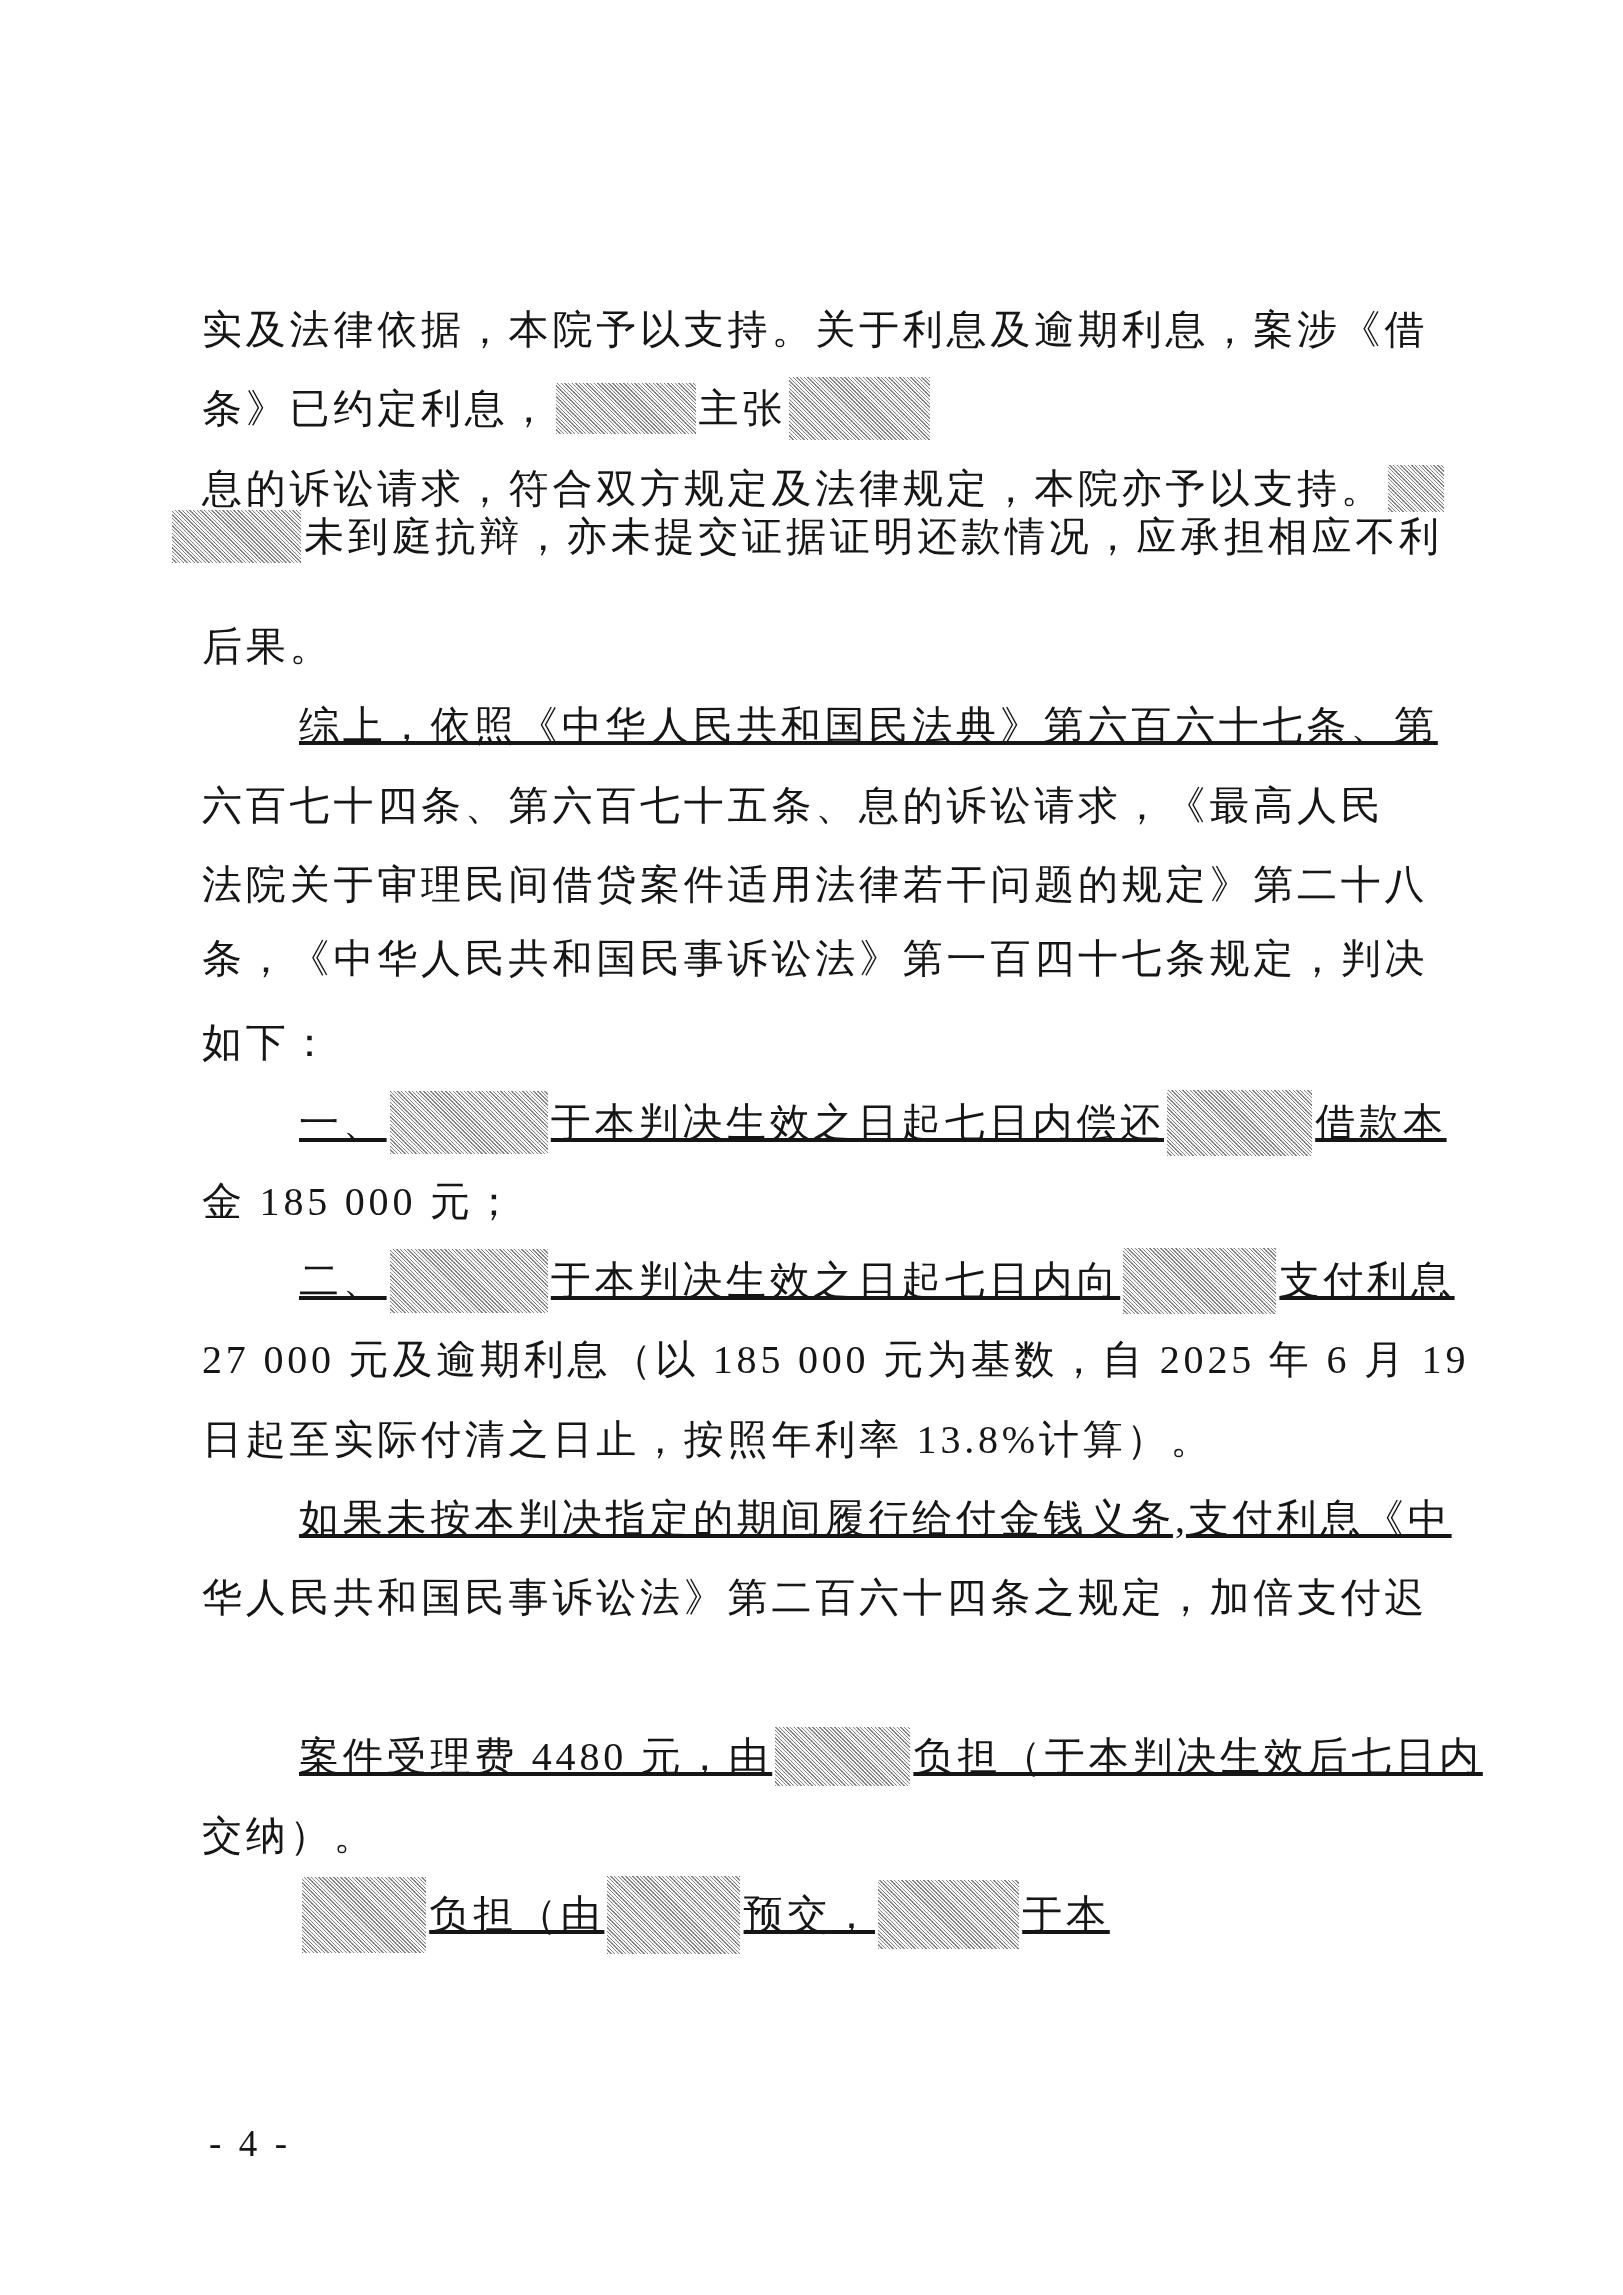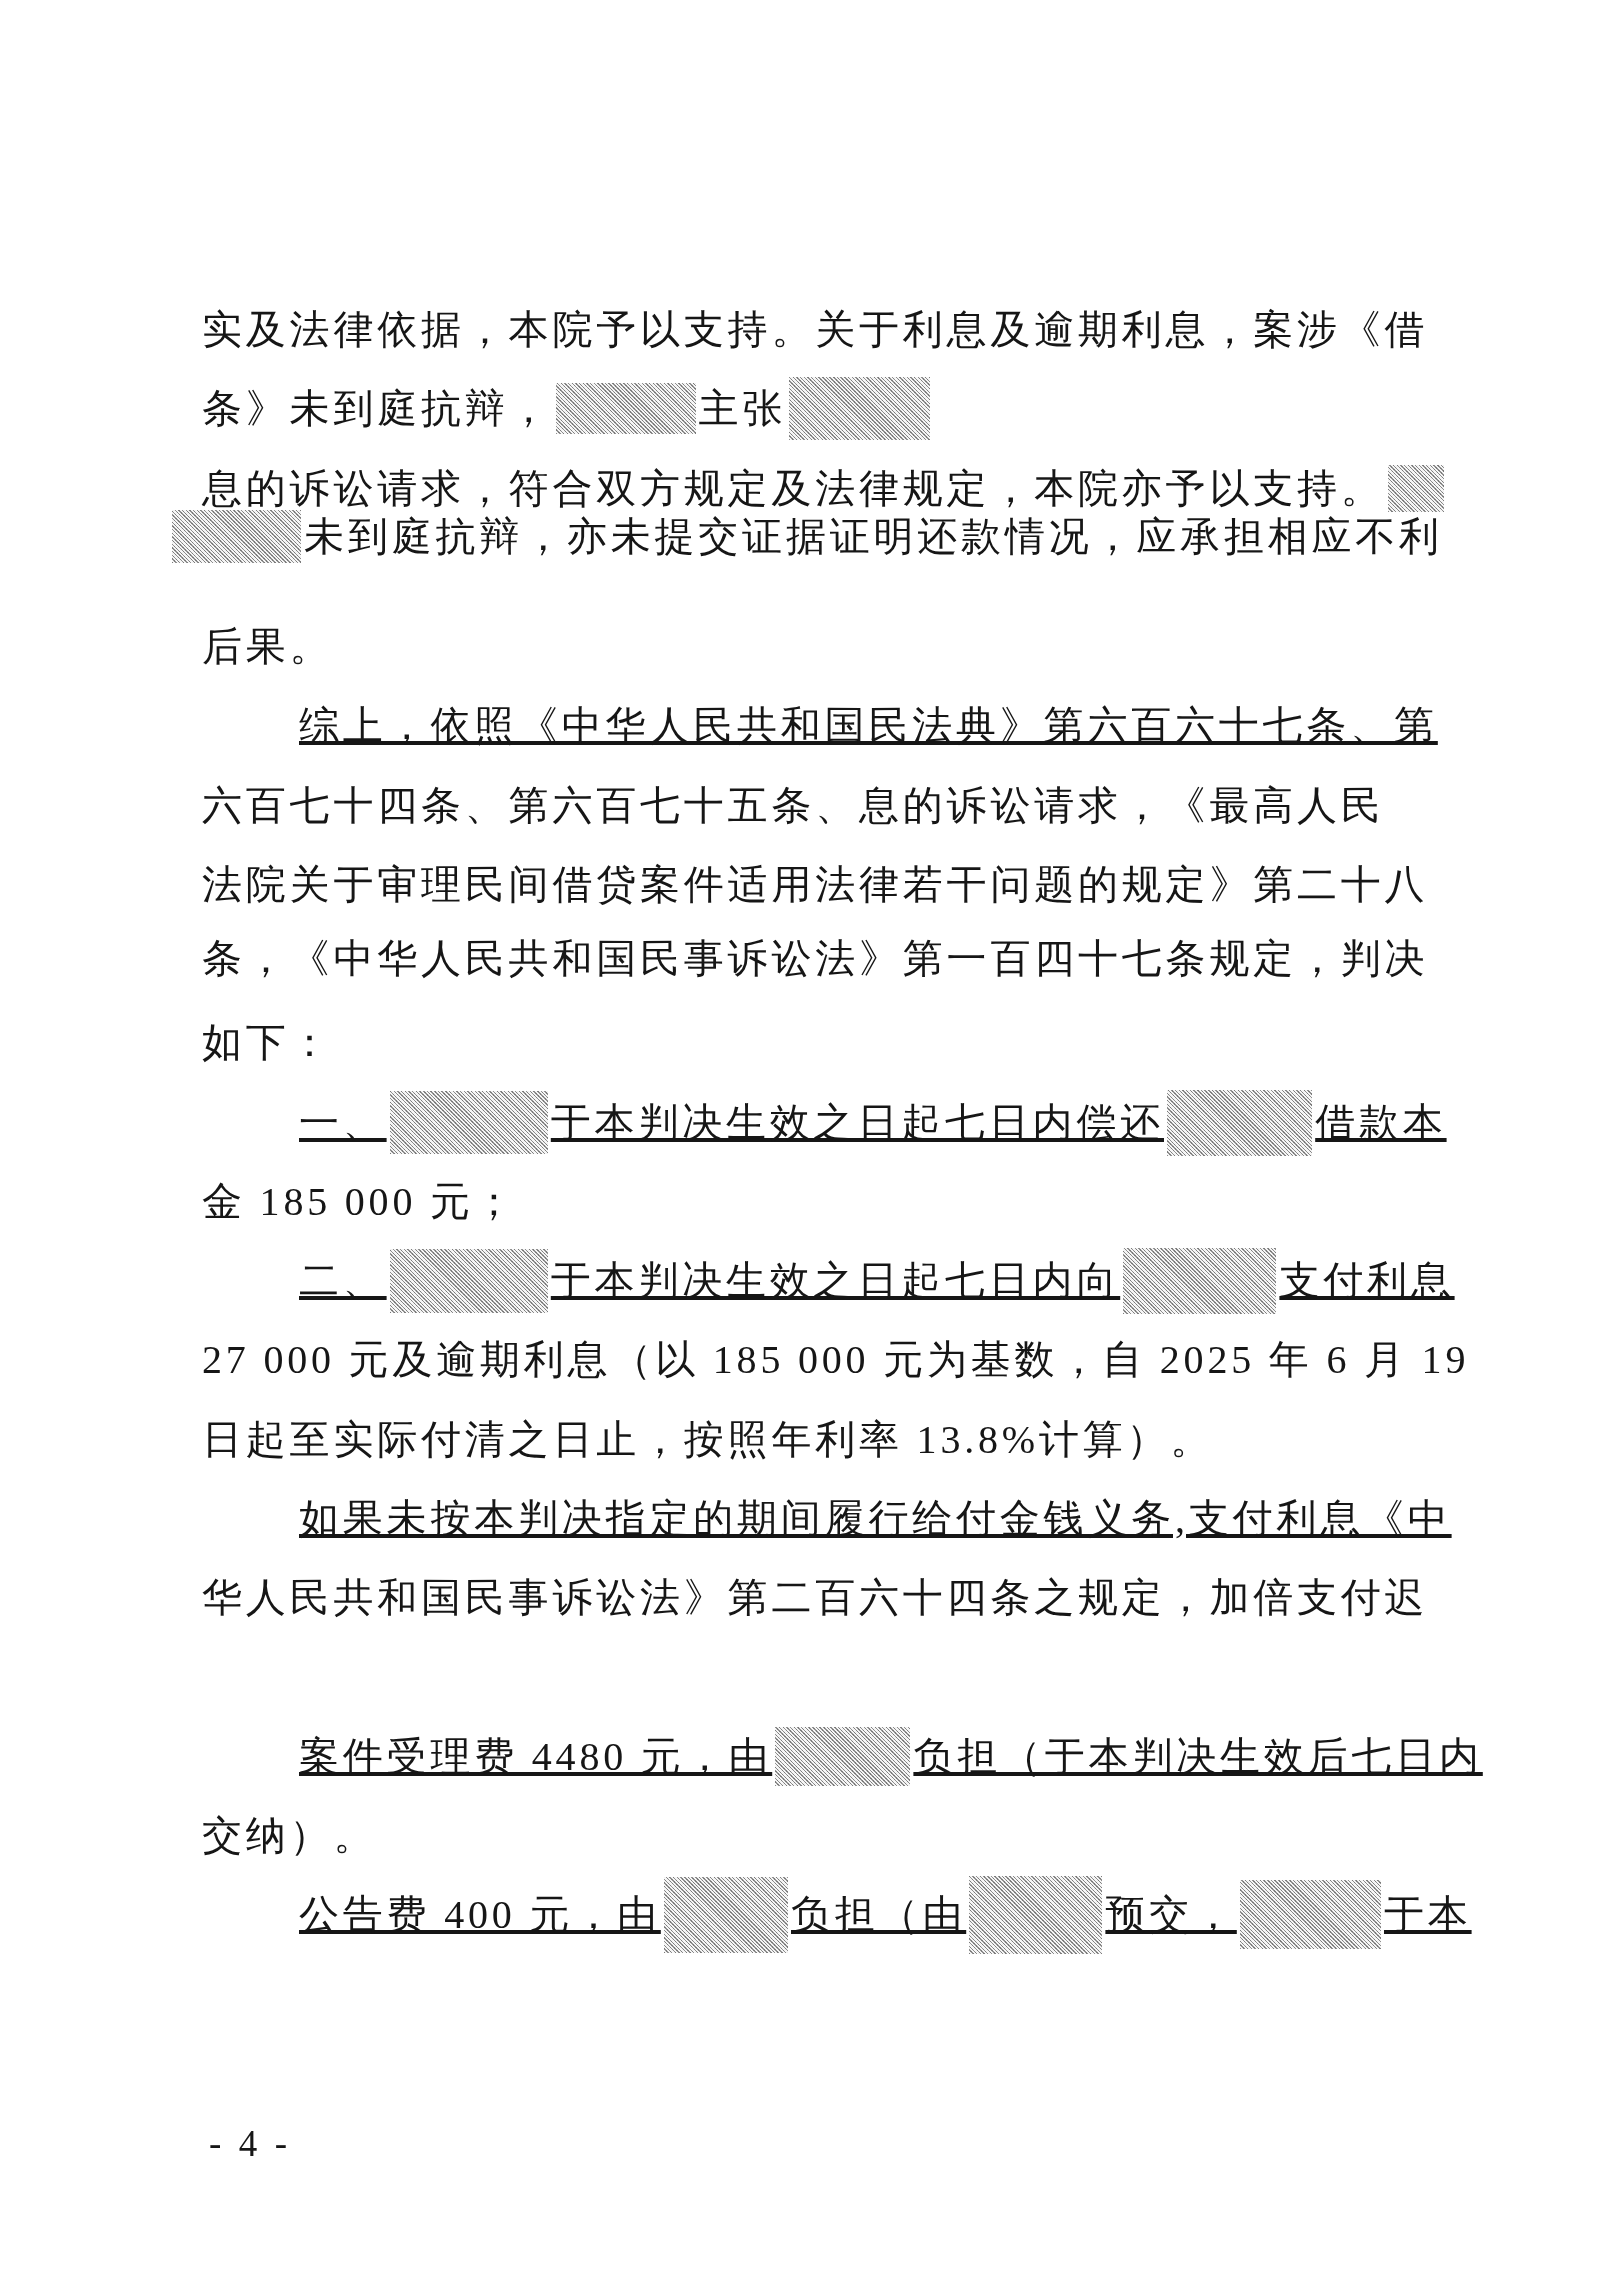--- a/index.html
+++ b/index.html
@@ -47,21 +47,21 @@
 </head>
 <body>
 
 <div class="page">
 
   <div class="line" style="top:305px">
     <span class="t">实及法律依据，本院予以支持。关于利息及逾期利息，案涉《借</span>
   </div>
 
   <div class="line" style="top:384px">
-    <span class="t">条》未到庭抗辩，</span>
+    <span class="t">条》已约定利息，</span>
     <span class="rd" style="width:140px;height:51px"></span>
     <span class="t">主张</span>
     <span class="rd" style="width:141px;height:63px"></span>
   </div>
 
   <div class="line" style="top:464px">
     <span class="t">息的诉讼请求，符合双方规定及法律规定，本院亦予以支持。</span>
     <span class="rd" style="width:56px;height:47px"></span>
   </div>
 
@@ -135,21 +135,20 @@
     <span class="t">案件受理费 4480 元，由</span>
     <span class="rd" style="width:135px;height:59px"></span>
     <span class="t">负担（于本判决生效后七日内</span>
   </div>
 
   <div class="line" style="top:1811px">
     <span class="t">交纳）。</span>
   </div>
 
   <div class="line ind" style="top:1890px">
-    <span class="t">公告费 400 元，由</span>
     <span class="rd" style="width:124px;height:76px"></span>
     <span class="t">负担（由</span>
     <span class="rd" style="width:133px;height:78px"></span>
     <span class="t">预交，</span>
     <span class="rd" style="width:141px;height:69px"></span>
     <span class="t">于本</span>
   </div>
 
   <div class="page-number">- 4 -</div>
 

